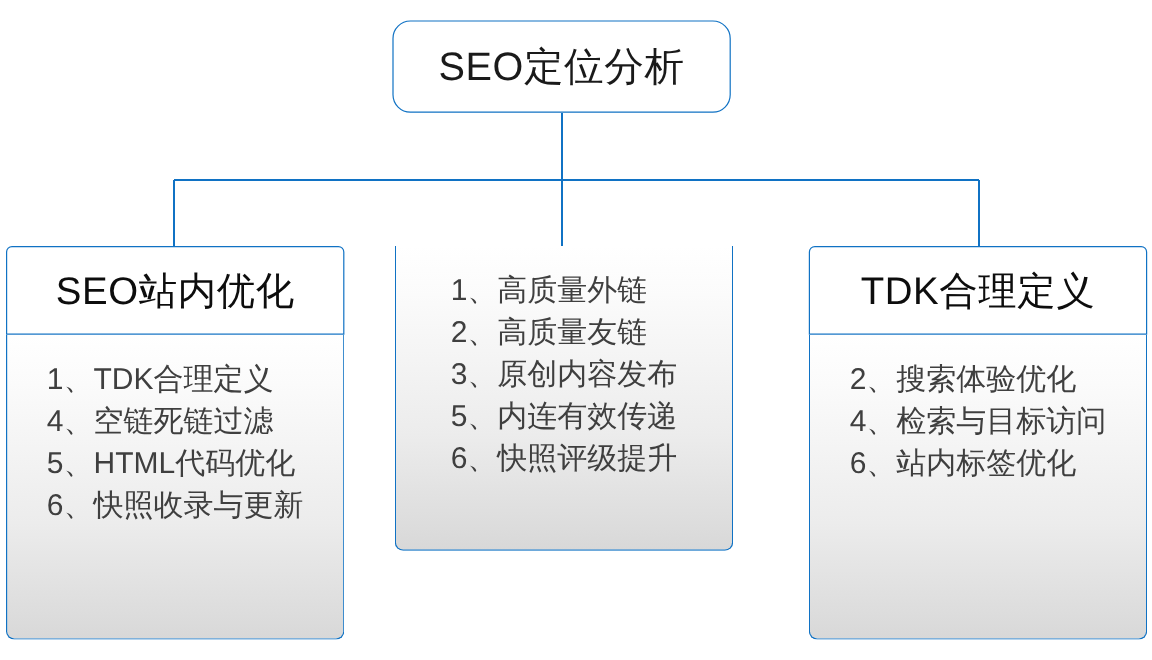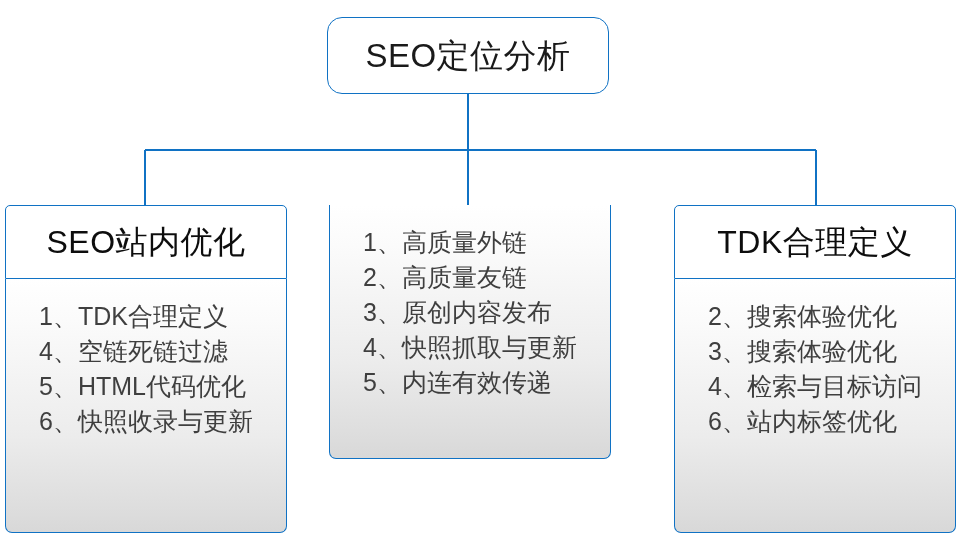--- a/index.html
+++ b/index.html
@@ -163,42 +163,39 @@
         <li class="list-item">
           <span class="item-num">1、</span><span class="item-text">高质量外链</span>
         </li>
         <li class="list-item">
           <span class="item-num">2、</span><span class="item-text">高质量友链</span>
         </li>
         <li class="list-item">
           <span class="item-num">3、</span><span class="item-text">原创内容发布</span>
         </li>
         <li class="list-item">
-          <span class="item-num">4、</span><span class="item-text">快照抓取与更新</span>
-        </li>
-        <li class="list-item">
           <span class="item-num">5、</span><span class="item-text">内连有效传递</span>
+        </li>
+        <li class="list-item">
+          <span class="item-num">6、</span><span class="item-text">快照评级提升</span>
         </li>
       </ul>
     </div>
   </div>
 
   <div class="card card-right">
     <div class="card-header">
       <div class="card-header-title">TDK合理定义</div>
     </div>
     <div class="card-body">
       <ul class="item-list">
         <li class="list-item">
           <span class="item-num">2、</span><span class="item-text">搜索体验优化</span>
         </li>
         <li class="list-item">
-          <span class="item-num">3、</span><span class="item-text">搜索体验优化</span>
-        </li>
-        <li class="list-item">
           <span class="item-num">4、</span><span class="item-text">检索与目标访问</span>
         </li>
         <li class="list-item">
           <span class="item-num">6、</span><span class="item-text">站内标签优化</span>
         </li>
       </ul>
     </div>
   </div>
 
 </div>

